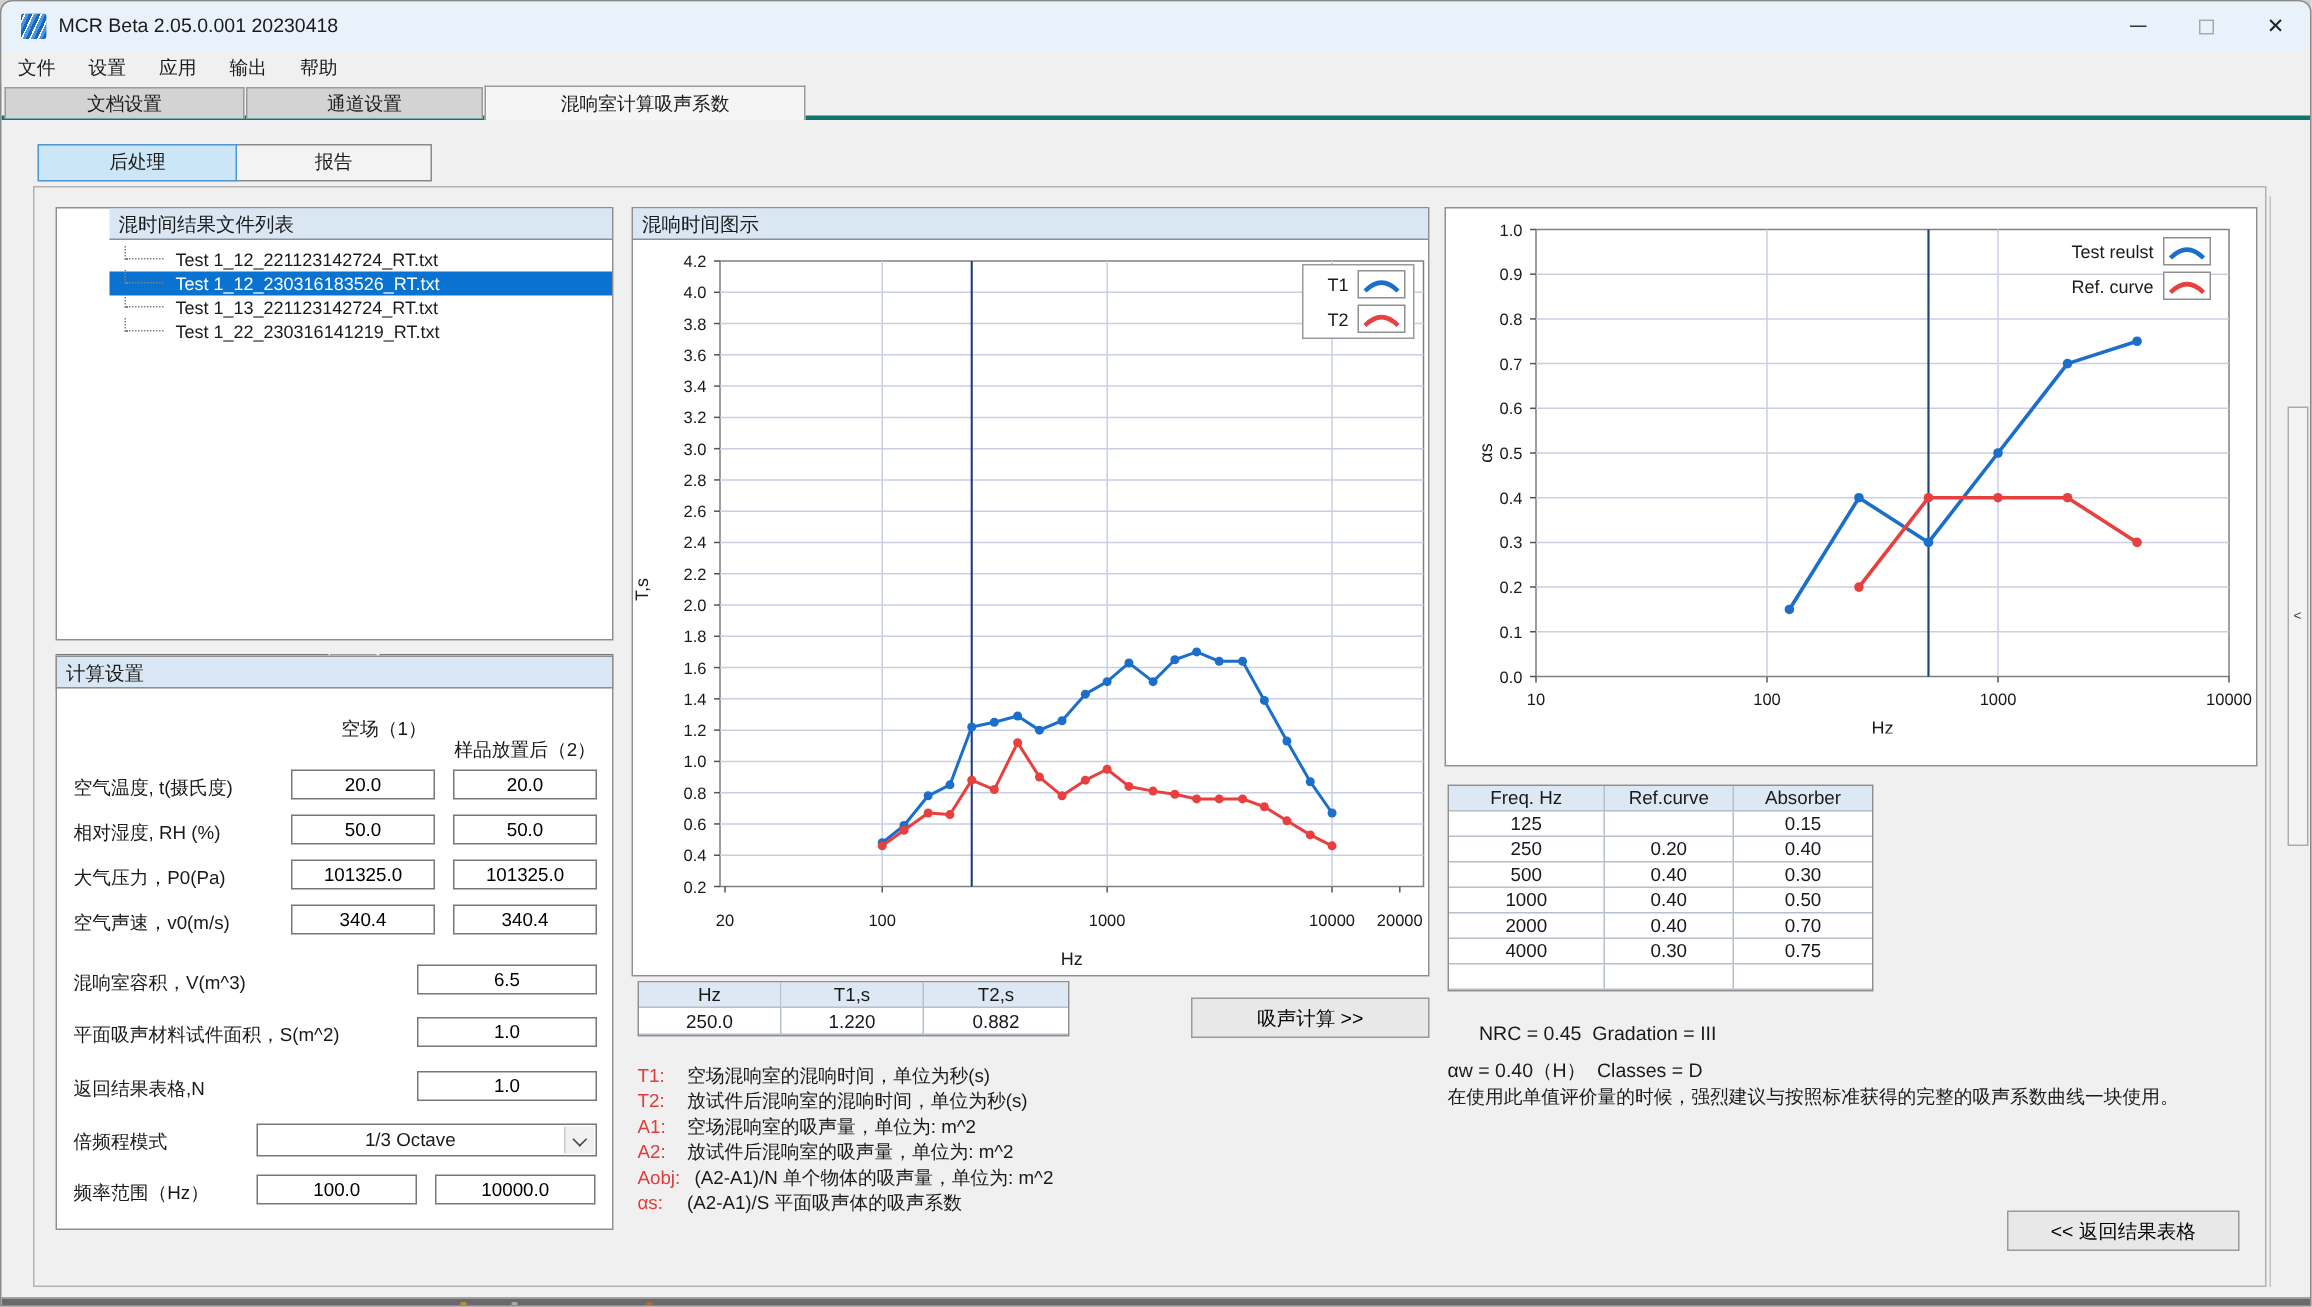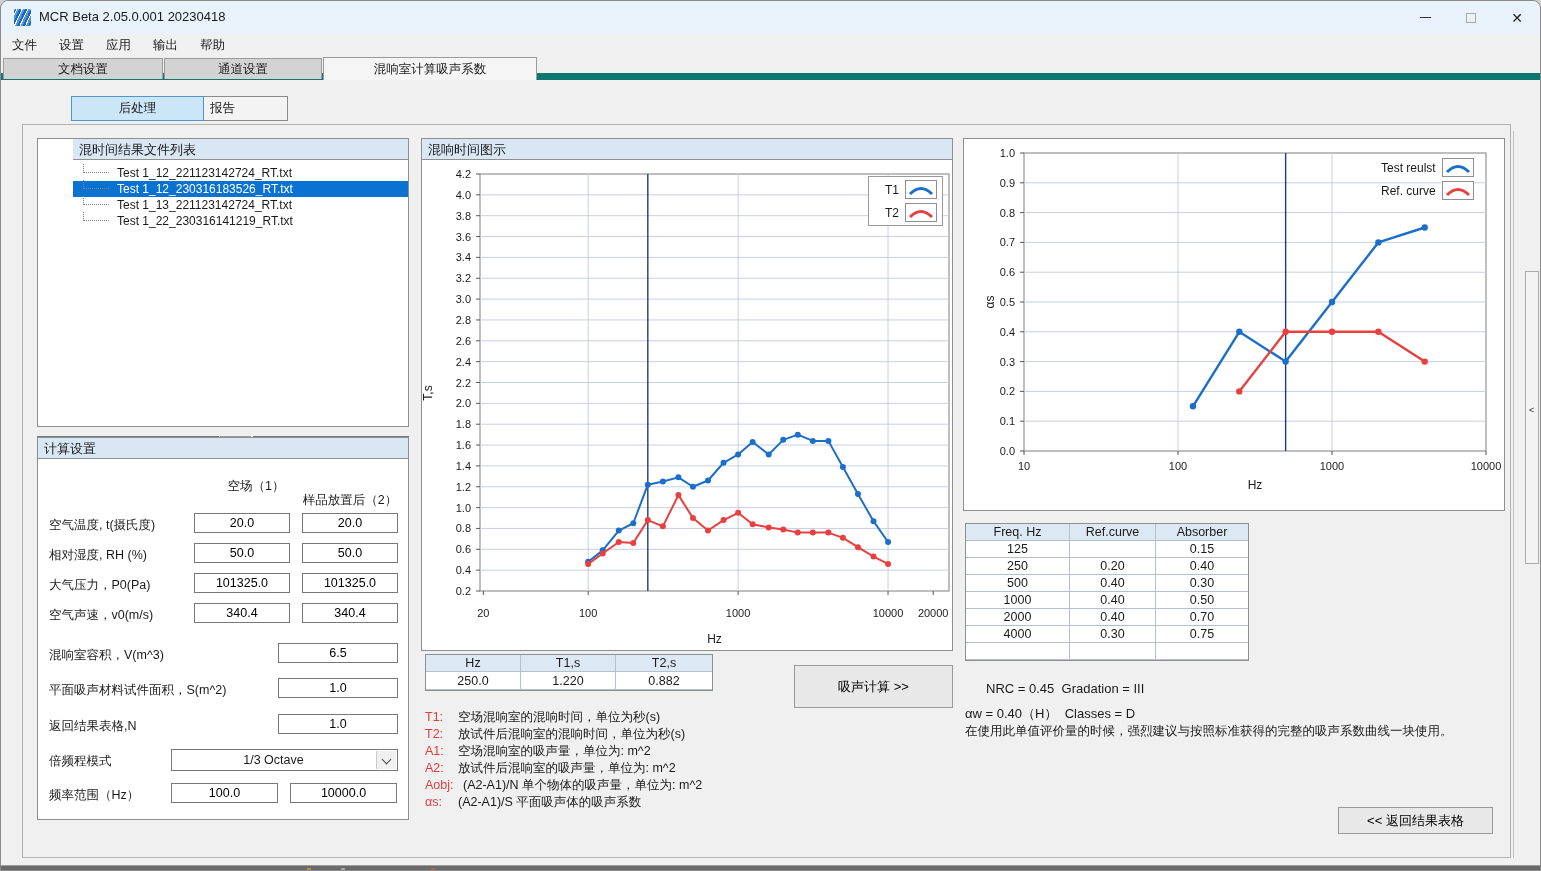--- a/index.html
+++ b/index.html
@@ -15,21 +15,21 @@
   .win-btn { position:absolute; top:0; width:46px; height:33px; display:flex; align-items:center; justify-content:center; }
   .wb-min { right:92px; } .wb-max { right:46px; } .wb-close { right:0; font-size:14px; color:#222; }
   .glyph-min { width:11px; border-top:1.5px solid #333; display:inline-block; }
   .glyph-max { width:10px; height:10px; border:1px solid #a9a9a9; display:inline-block; }
 
   
   .menubar { position:absolute; left:0; top:33px; width:100%; height:21px; background:#f0f0f0; display:flex; align-items:center; }
   .menu-item { padding:0 11px; height:20px; line-height:20px; font-size:12.5px; }
 
   
-  .tabstrip { position:absolute; left:0; top:56px; width:1541px; height:23px; border-bottom:7px solid #0f766e; }
+  .tabstrip { position:absolute; left:0; top:56px; width:1541px; height:23px; border-bottom:3px solid #0f766e; }
   .tab { position:absolute; top:1px; height:21px; background:#d3d3d3; border:1px solid #9b9b9b; border-bottom:none; text-align:center; line-height:20px; font-size:12.5px; }
   .tab.active { top:0; height:23px; background:#f5f5f5; line-height:22px; z-index:2; }
 
   .subtab { position:absolute; height:25px; border:1px solid #8a8a8a; background:#f3f3f3; text-align:center; line-height:23px; font-size:12.5px; }
   .subtab.active { background:#cbe6f7; border:1px solid #4f96d1; z-index:2; }
 
   .outer-group { position:absolute; left:21px; top:123px; width:1489px; height:734px; border:1px solid #b2b2b2; }
   .vline-right { position:absolute; left:1512px; top:130px; width:1px; height:727px; background:#c4c4c4; }
 
   
@@ -105,21 +105,21 @@
     <span class="menu-item">输出</span>
     <span class="menu-item">帮助</span>
   </div>
 
   <div class="tabstrip">
     <div class="tab" style="left:2px;width:160px;">文档设置</div>
     <div class="tab" style="left:163px;width:158px;">通道设置</div>
     <div class="tab active" style="left:322px;width:214px;">混响室计算吸声系数</div>
   </div>
 
-  <div class="subtab active" style="left:24px;top:95px;width:133px;margin-left:46px;">后处理</div>
+  <div class="subtab active" style="left:24px;top:95px;width:133px;">后处理</div>
   <div class="subtab" style="left:156px;top:95px;width:131px;">报告</div>
 
   <div class="outer-group"></div>
   <div class="vline-right"></div>
 
   <div class="panel" style="left:36px;top:137px;width:372px;height:289px;padding-left:35px;">
     <div class="phead">混时间结果文件列表</div>
     <div class="pbody" style="height:266px;padding-top:5px;">
       <div class="list-item"><span class="tree"></span><span class="fname">Test 1_12_221123142724_RT.txt</span></div>
       <div class="list-item selected"><span class="tree"></span><span class="fname">Test 1_12_230316183526_RT.txt</span></div>
@@ -337,21 +337,21 @@
     <div class="cell last" style="width:96px;height:18px;line-height:18px;">0.882</div>
   </div>
 
   <div class="note-line" style="left:424px;top:708px;"><span class="note-key">T1:</span><span>空场混响室的混响时间，单位为秒(s)</span></div>
   <div class="note-line" style="left:424px;top:725px;"><span class="note-key">T2:</span><span>放试件后混响室的混响时间，单位为秒(s)</span></div>
   <div class="note-line" style="left:424px;top:742px;"><span class="note-key">A1:</span><span>空场混响室的吸声量，单位为: m^2</span></div>
   <div class="note-line" style="left:424px;top:759px;"><span class="note-key">A2:</span><span>放试件后混响室的吸声量，单位为: m^2</span></div>
   <div class="note-line" style="left:424px;top:776px;"><span class="note-key" style="min-width:38px;">Aobj:</span><span>(A2-A1)/N 单个物体的吸声量，单位为: m^2</span></div>
   <div class="note-line" style="left:424px;top:793px;"><span class="note-key">αs:</span><span>(A2-A1)/S 平面吸声体的吸声系数</span></div>
 
-  <button class="btn" style="left:793px;top:664px;width:159px;height:43px;font-size:13px;">吸声计算 &gt;&gt;</button>
+  <button class="btn" style="left:793px;top:664px;width:159px;height:27px;font-size:13px;">吸声计算 &gt;&gt;</button>
 
   <div class="panel" style="left:962px;top:137px;width:542px;height:373px;">
     <div class="pbody" style="height:350px;" id="abs-chart-body">
         <svg width="540" height="350" style="position: absolute; left: 0px; top: 0px;">
           <rect x="60" y="14" width="462" height="298" fill="#ffffff" stroke="#7f7f7f" stroke-width="1"></rect>
           <line x1="56" y1="312" x2="60" y2="312" stroke="#555" stroke-width="1"></line>
           <text x="51" y="316" text-anchor="end" font-size="11" fill="#1a1a1a">0.0</text>
           <line x1="60" y1="282.2" x2="522" y2="282.2" stroke="#c9cee4" stroke-width="1"></line>
           <line x1="56" y1="282.2" x2="60" y2="282.2" stroke="#555" stroke-width="1"></line>
           <text x="51" y="286.2" text-anchor="end" font-size="11" fill="#1a1a1a">0.1</text>

